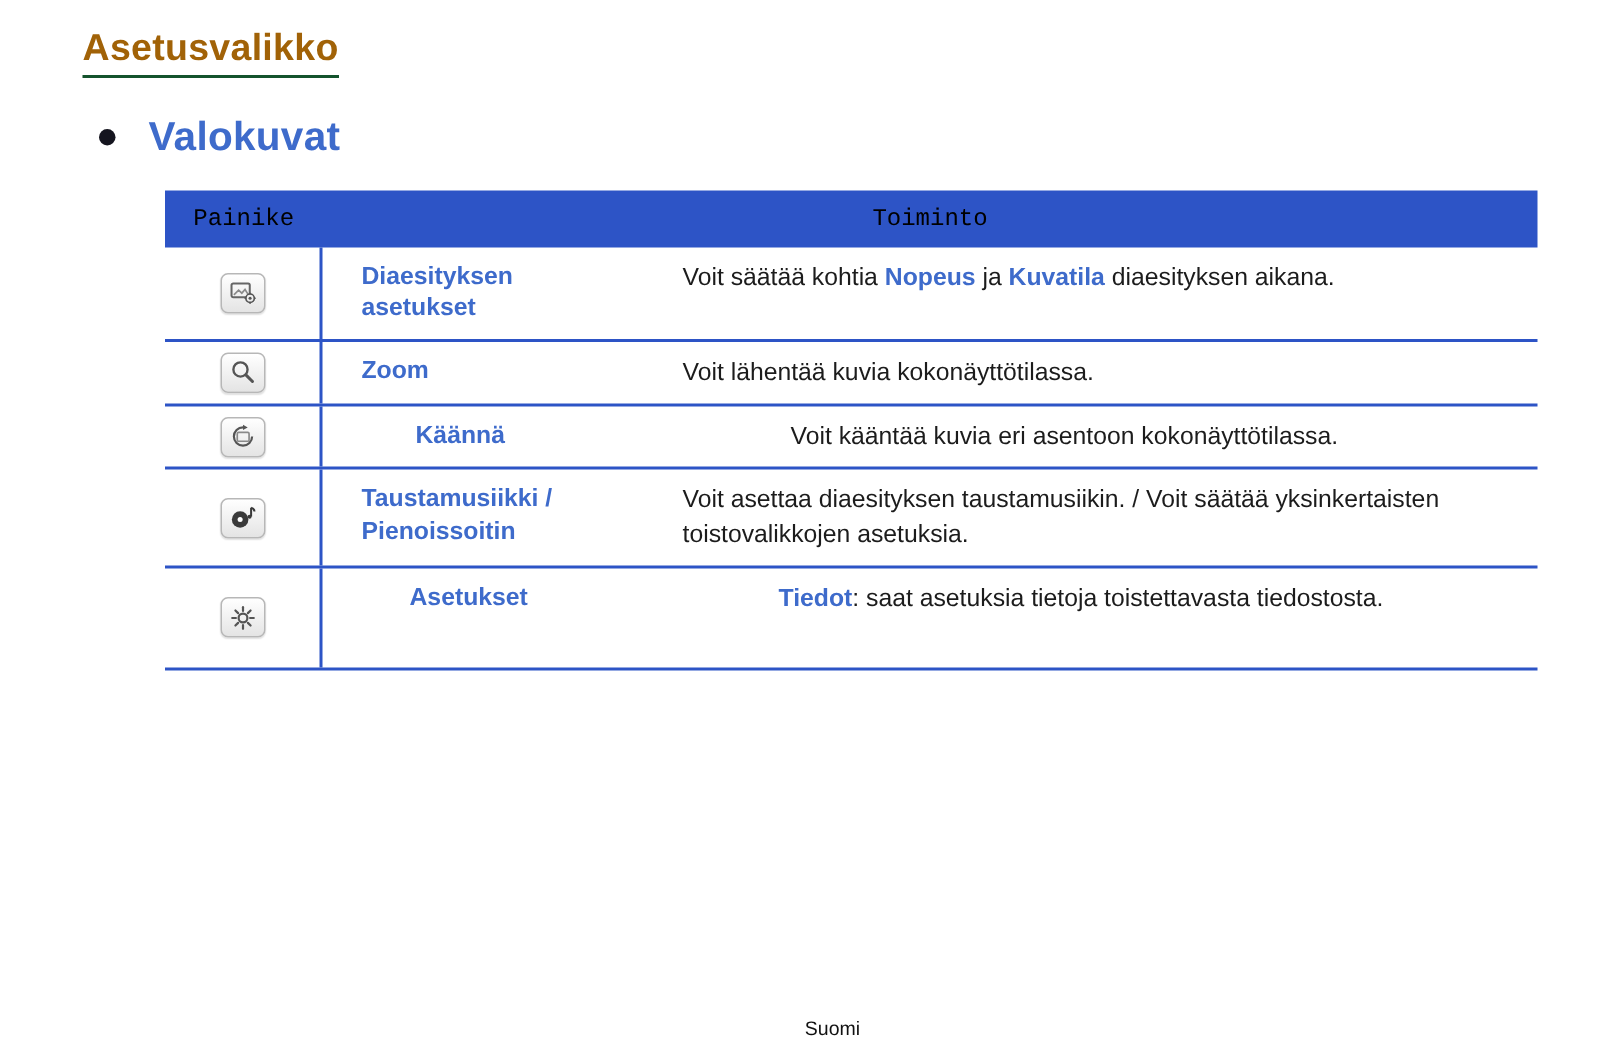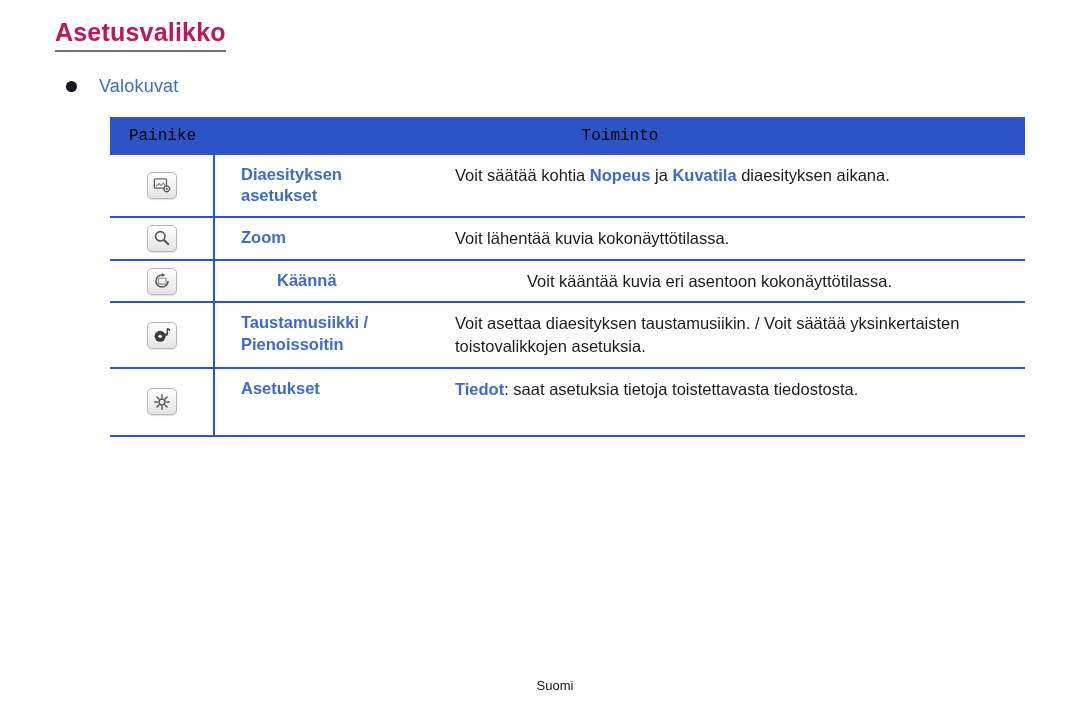--- a/index.html
+++ b/index.html
@@ -17,41 +17,41 @@
     position:relative;
     width:1080px;height:705px;
     background:#fff;
     overflow:hidden;
   }
   .page-title{
     display:inline-block;
     margin:18px 0 0 55px;
     font-size:25px;
     font-weight:bold;
-    color:#be185d;
-    border-bottom:2px solid #737373;
+    color:#a16207;
+    border-bottom:2px solid #14532d;
     padding-bottom:3px;
     letter-spacing:.2px;
   }
   .section-heading{
     display:flex;
     align-items:center;
     margin:24px 0 0 66px;
   }
   .bullet{
     width:11px;height:11px;
     border-radius:50%;
     background:#15151f;
     margin-right:22px;
     flex:0 0 auto;
   }
   .section-title{
-    font-size:18px;
+    font-size:27px;
     color:var(--link-blue);
-    font-weight:400;
+    font-weight:700;
     letter-spacing:.2px;
   }
   .settings-table{
     margin:20px 55px 0 110px;
     width:915px;
     font-size:16.5px;
   }
   .thead{
     display:grid;
     grid-template-columns:105px 1fr;
@@ -93,21 +93,21 @@
     color:#1c1c1c;
   }
   .cell-desc .accent{
     color:var(--link-blue);
     font-weight:bold;
   }
   .r1{min-height:56px;}
   .r2{min-height:42px;}
   .r3{min-height:40px;gap:36px;}
   .r4{min-height:58px;}
-  .r5{min-height:68px;}
+  .r5{min-height:68px;gap:32px;}
   .footer{
     position:absolute;
     left:0;bottom:12px;
     width:100%;
     text-align:center;
     font-size:13px;
     color:#111;
     padding-left:30px;
   }
 </style>

